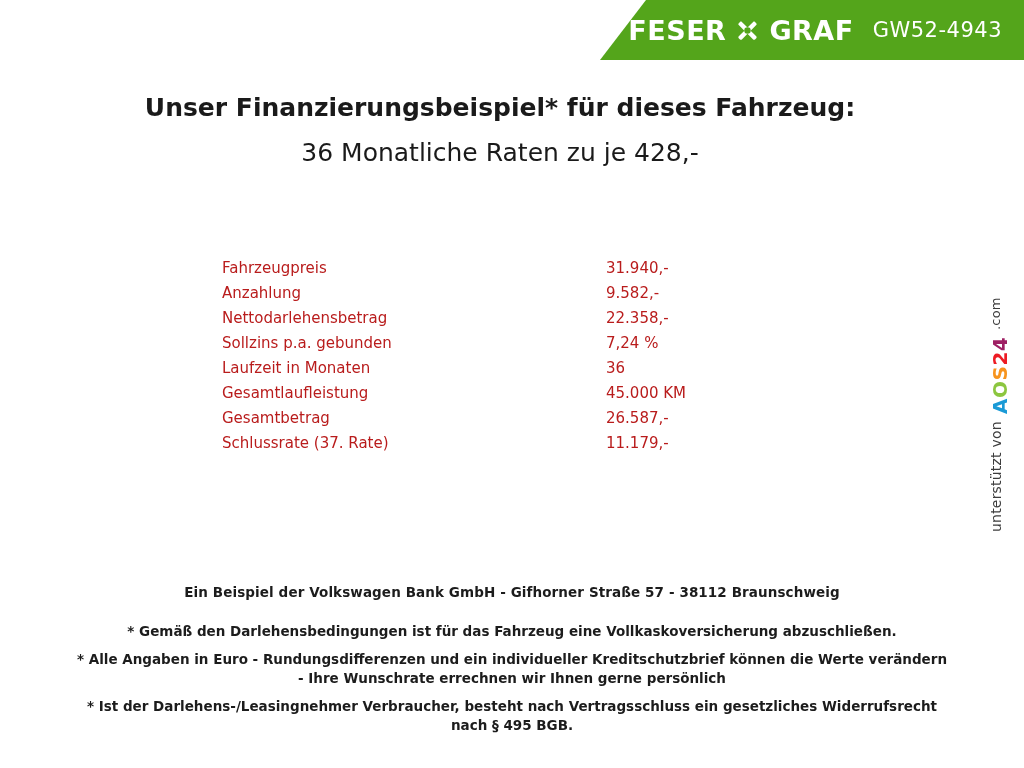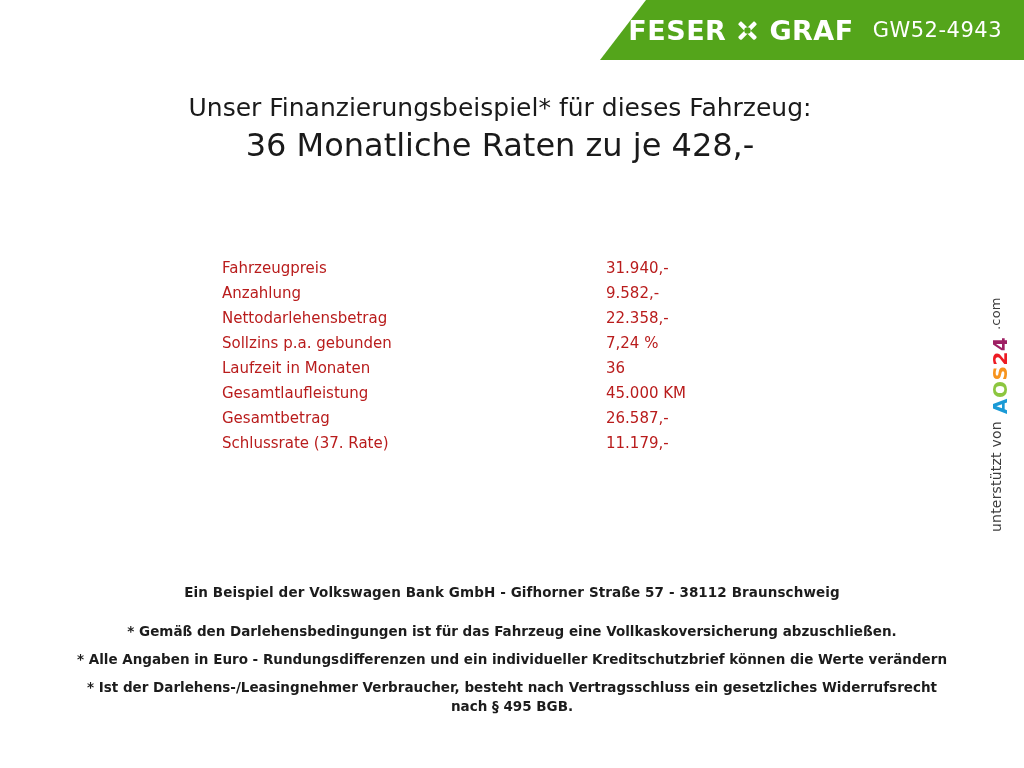--- a/index.html
+++ b/index.html
@@ -62,29 +62,29 @@
   
   .title-block {
     position: absolute;
     top: 92px;
     left: 0;
     width: 1000px;
     text-align: center;
   }
   .title-main {
     font-size: 25px;
-    font-weight: 400;
+    font-weight: 700;
     color: #1a1a1a;
     line-height: 1.25;
   }
   .title-sub {
-    font-size: 32px;
+    font-size: 25px;
     font-weight: 500;
     color: #1a1a1a;
-    margin-top: 3px;
+    margin-top: 15px;
     line-height: 1.2;
   }
 
   
   .data-table {
     position: absolute;
     top: 256px;
     left: 222px;
     width: 560px;
   }
@@ -227,20 +227,21 @@
   </div>
 
 </div>
 
 <div class="footer-bank">Ein Beispiel der Volkswagen Bank GmbH - Gifhorner Straße 57 - 38112 Braunschweig</div>
 
 <div class="footer-notes">
   <span class="note-line">* Gemäß den Darlehensbedingungen ist für das Fahrzeug eine Vollkaskoversicherung abzuschließen.</span>
   <span class="note-block">
     <span class="note-line">* Alle Angaben in Euro - Rundungsdifferenzen und ein individueller Kreditschutzbrief können die Werte verändern</span>
+    <span class="note-line">- Ihre Wunschrate errechnen wir Ihnen gerne persönlich</span>
   </span>
   <span class="note-block">
     <span class="note-line">* Ist der Darlehens-/Leasingnehmer Verbraucher, besteht nach Vertragsschluss ein gesetzliches Widerrufsrecht</span>
     <span class="note-line">nach § 495 BGB.</span>
   </span>
 </div>
 
 <div class="side-credit">
   <span class="credit-text">unterstützt von</span>
   <span class="credit-logo"><span class="c-a">A</span><span class="c-o">O</span><span class="c-s">S</span><span class="c-2">2</span><span class="c-4">4</span></span>

